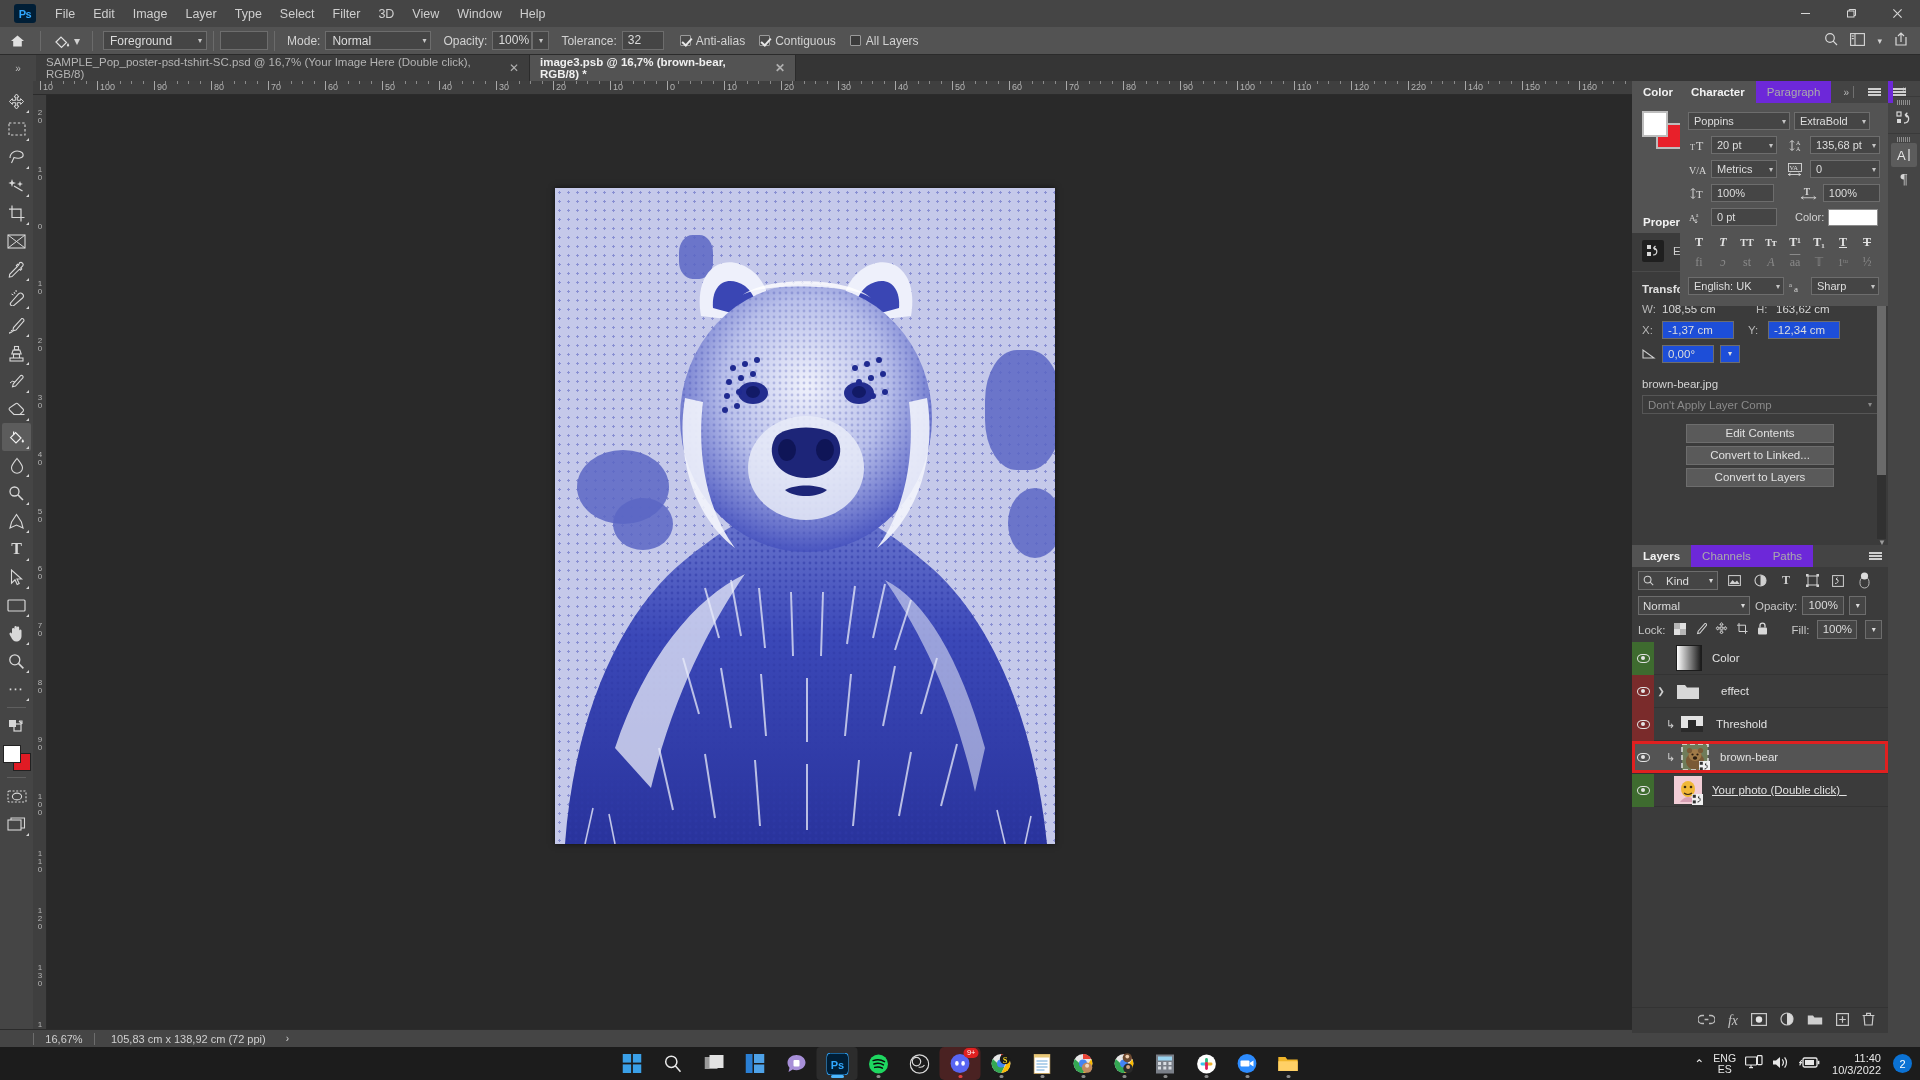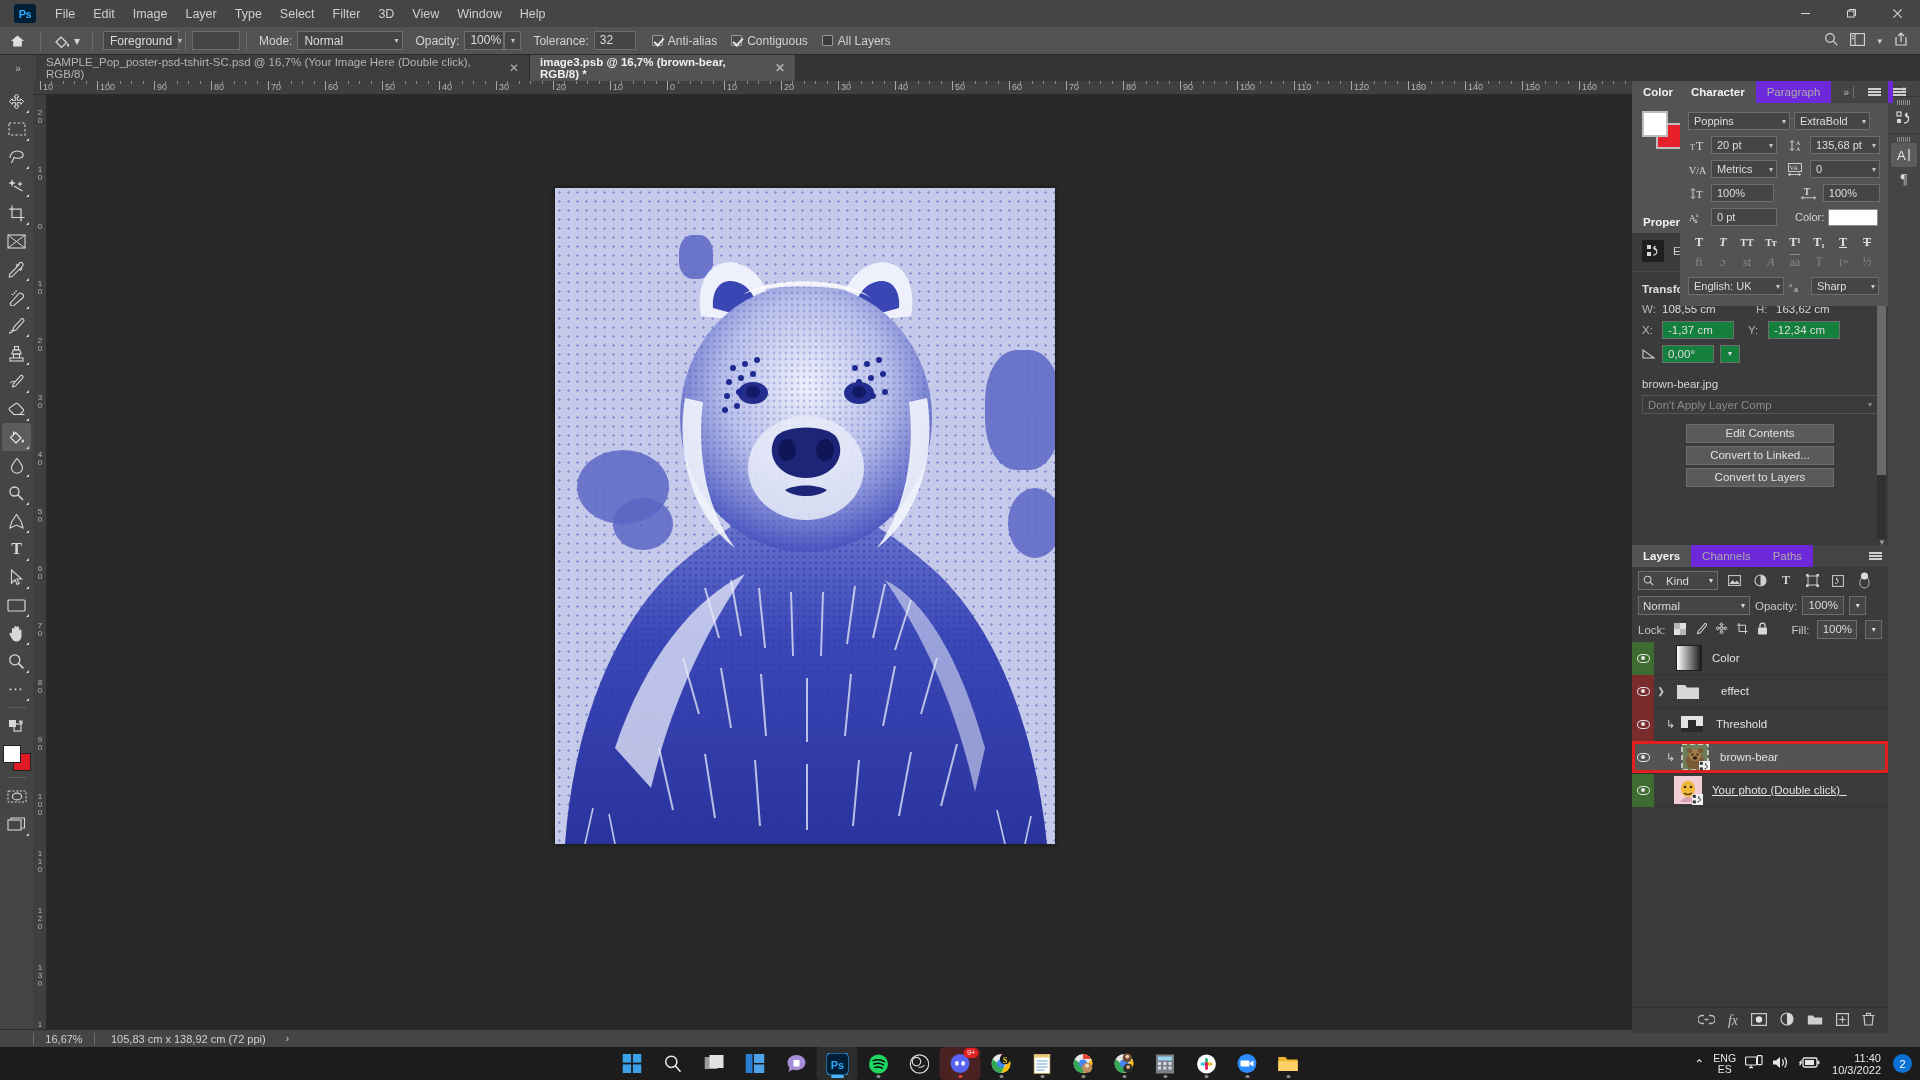--- a/index.html
+++ b/index.html
@@ -151,21 +151,21 @@
   
   .proppanel{ position:absolute; left:0; top:130px; width:256px; height:334px; background:#3b3b3b;}
   .prop-body{ background:#3b3b3b; font-size:11.5px; color:#cfcfcf;}
   .prop-head{ display:flex; align-items:center; gap:9px; padding:7px 10px; background:#3b3b3b;}
   .prop-icon{ width:22px; height:22px; background:#1f1f1f; display:flex; align-items:center;
     justify-content:center; border-radius:2px;}
   .hr{ height:1px; background:#4a4a4a; margin:2px 0;}
   .prow{ display:flex; align-items:center; gap:6px; padding:3px 10px; }
   .p-lab{ color:#b6b6b6; width:14px;}
   .p-val{ color:#d8d8d8;}
-  .p-inp{ background:#15803d; border:1px solid #6d6d6d; height:18px; line-height:16px; padding:0 5px;
+  .p-inp{ background:#1d4ed8; border:1px solid #6d6d6d; height:18px; line-height:16px; padding:0 5px;
     font-size:11.5px; color:#dedede; width:72px;}
   .p-btn{ background:#5a5a5a; border:1px solid #6d6d6d; height:19px; line-height:17px; text-align:center;
     color:#e0e0e0; font-size:11.5px; margin:3px auto; width:148px;}
   .p-combo{ background:#3b3b3b; border:1px solid #565656; height:19px; display:flex; align-items:center;
     justify-content:space-between; padding:0 5px; margin:2px 10px; color:#8a8a8a; font-size:11.5px;}
   .p-scroll{ position:absolute; right:2px; top:52px; width:9px; bottom:6px; }
   .p-scroll .track{ position:absolute; inset:0; background:#313131;}
   .p-scroll .thumb{ position:absolute; left:0; top:12px; width:9px; height:200px; background:#6a6a6a;}
   .p-scroll .ar{ position:absolute; left:1px; color:#9a9a9a; font-size:8px;}
 
@@ -267,21 +267,21 @@
     </div>
     <div class="opt-sep"></div>
     <div class="opt-tool">
       <svg width="18" height="16" viewBox="0 0 18 16">
           <path d="M3 9 L8 4 L13.5 9.5 L8.5 14.5 Z" fill="none" stroke="#e0e0e0" stroke-width="1.2"></path>
           <path d="M15 10 c1.6 2.4 1.6 3.6 0 3.6 c-1.6 0 -1.6 -1.2 0 -3.6Z" fill="#e0e0e0"></path>
         </svg>
       <span class="cv">▾</span>
     </div>
     <div class="opt-sep"></div>
-    <div class="sel" style="width:76px; margin-left:4px;">
+    <div class="sel" style="width:104px; margin-left:4px;">
       <span>Foreground</span>
       <span class="cv" style="margin-left:auto">▾</span>
     </div>
     <div class="opt-sep"></div>
     <div class="sel" style="width:48px;">
         <span></span>
       </div>
     <div class="opt-sep"></div>
     <span class="lbl" style="margin:0 5px 0 6px">Mode:</span>
     <div class="sel" style="width:106px;">
@@ -653,21 +653,21 @@
       <i class="rmark" style="left: 1272.4px; height: 3px;"></i>
       <i class="rmark" style="left: 1283.8px; height: 3px;"></i>
       <i class="rmark" style="left: 1295.2px; height: 3px;"></i>
       <i class="rmark" style="left: 1306.6px; height: 3px;"></i>
       <span class="rtick" style="left: 1321px;">120</span>
       <i class="rmark maj" style="left: 1318px;"></i>
       <i class="rmark" style="left: 1329.4px; height: 3px;"></i>
       <i class="rmark" style="left: 1340.8px; height: 3px;"></i>
       <i class="rmark" style="left: 1352.2px; height: 3px;"></i>
       <i class="rmark" style="left: 1363.6px; height: 3px;"></i>
-      <span class="rtick" style="left: 1378px;">180</span>
+      <span class="rtick" style="left: 1378px;">220</span>
       <i class="rmark maj" style="left: 1375px;"></i>
       <i class="rmark" style="left: 1386.4px; height: 3px;"></i>
       <i class="rmark" style="left: 1397.8px; height: 3px;"></i>
       <i class="rmark" style="left: 1409.2px; height: 3px;"></i>
       <i class="rmark" style="left: 1420.6px; height: 3px;"></i>
       <span class="rtick" style="left: 1435px;">140</span>
       <i class="rmark maj" style="left: 1432px;"></i>
       <i class="rmark" style="left: 1443.4px; height: 3px;"></i>
       <i class="rmark" style="left: 1454.8px; height: 3px;"></i>
       <i class="rmark" style="left: 1466.2px; height: 3px;"></i>

